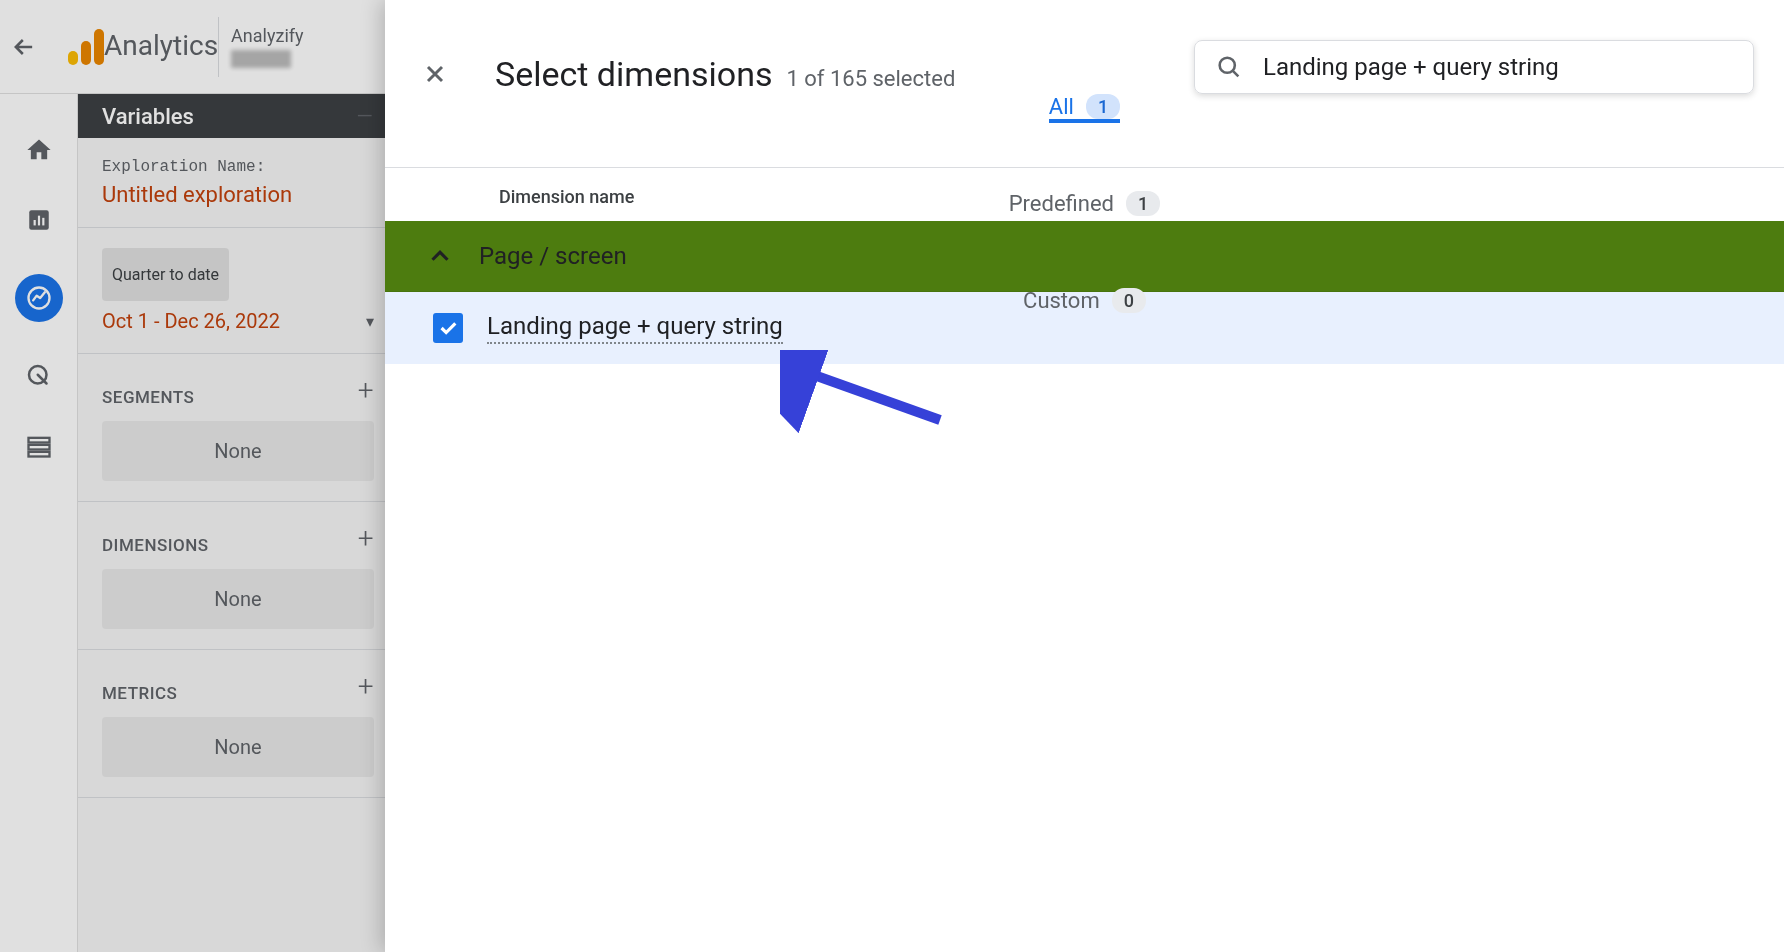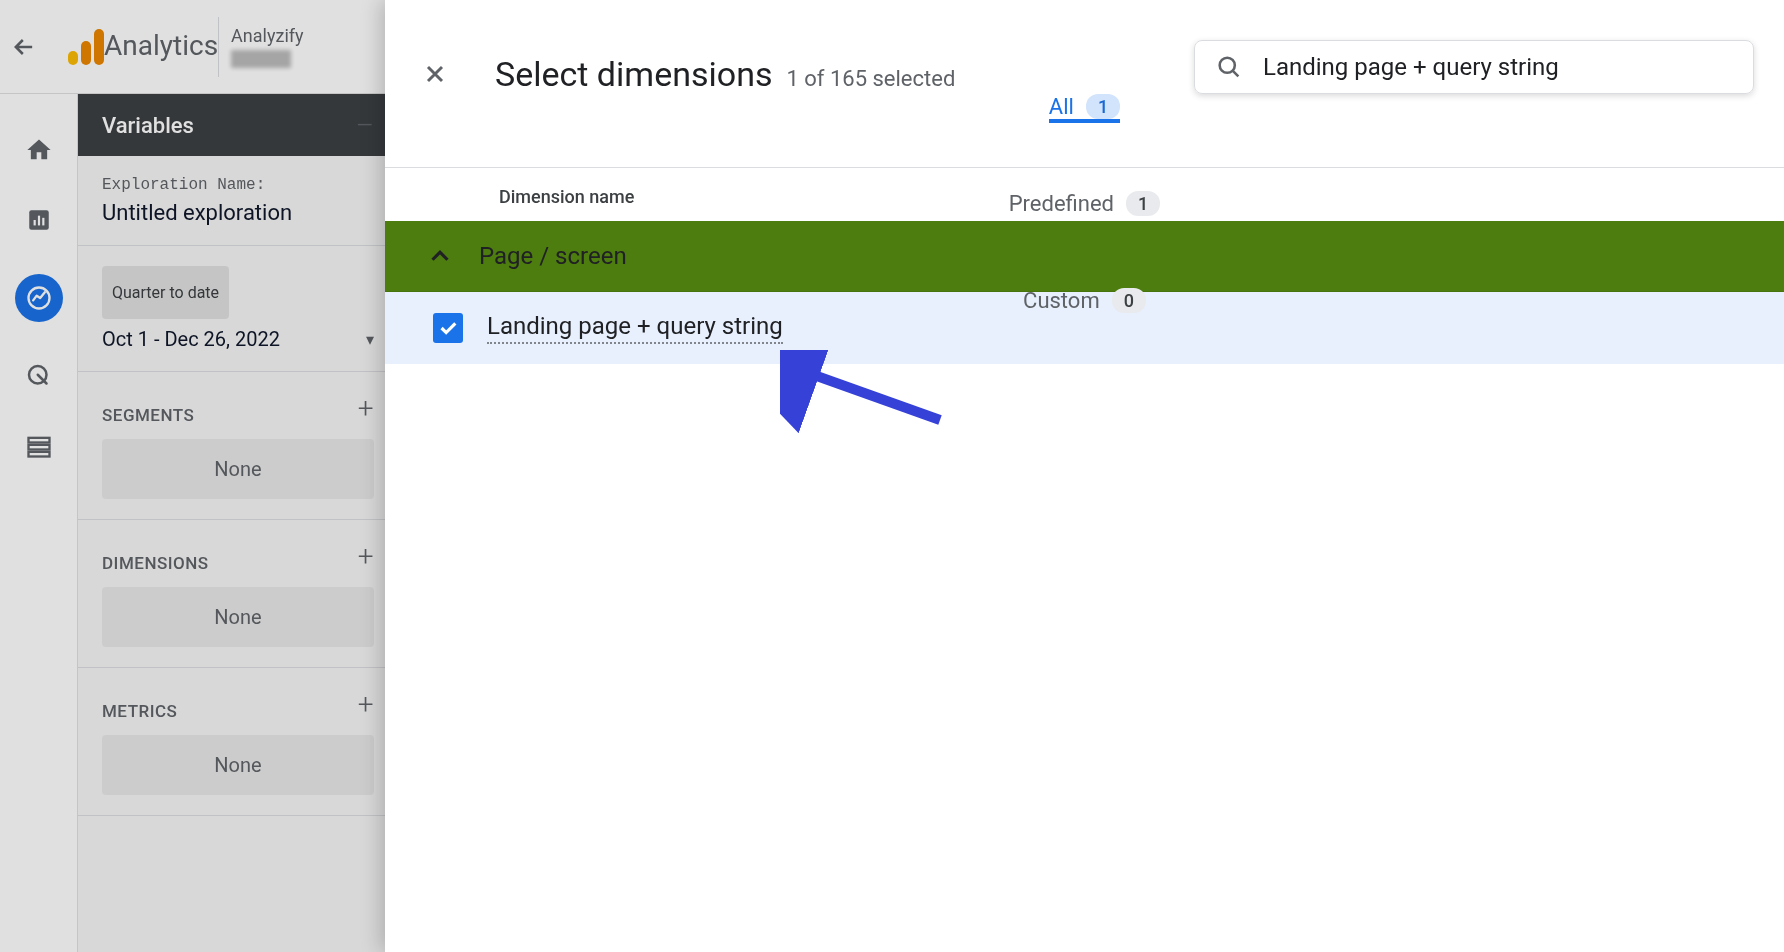--- a/index.html
+++ b/index.html
@@ -17,24 +17,24 @@
     .ga-title { font-size: 28px; color: #5f6368; font-weight: 400; }
     .ga-crumb { font-size: 18px; color: #5f6368; padding: 4px 12px; border-left: 1px solid #dadce0; height: 60px; display: flex; flex-direction: column; justify-content: center; }
     .ga-crumb .pixels { width: 60px; height: 18px; background: #bbb; filter: blur(2px); margin-top: 4px; }
     
     .bg-body { display: flex; height: calc(100% - 94px); }
     .left-rail { width: 78px; background: #fff; display: flex; flex-direction: column; align-items: center; padding-top: 40px; gap: 38px; border-right: 1px solid #e0e0e0; }
     .rail-icon { width: 32px; height: 32px; color: #5f6368; display: flex; align-items: center; justify-content: center; }
     .rail-icon.active { width: 48px; height: 48px; background: #1a73e8; border-radius: 50%; color: #fff; }
     
     .variables-panel { width: 320px; background: #f5f5f5; }
-    .vp-header { background: #3c4043; color: #fff; height: 62px; display: flex; align-items: center; padding: 0 24px; font-size: 22px; font-weight: 500; justify-content: space-between; }
+    .vp-header { background: #3c4043; color: #fff; height: 44px; display: flex; align-items: center; padding: 0 24px; font-size: 22px; font-weight: 500; justify-content: space-between; }
     .vp-section { padding: 20px 24px; border-bottom: 1px solid #dadce0; }
     .vp-label { font-size: 16px; color: #5f6368; margin-bottom: 6px; font-family: Liberation Mono, monospace; }
-    .vp-value { font-size: 22px; color: #0f172a; }
+    .vp-value { font-size: 22px; color: #c2410c; }
     .date-chip { display: inline-block; background: #e0e0e0; padding: 17px 10px; border-radius: 4px; font-size: 16px; color: #3c4043; margin-bottom: 8px; }
     .date-row { display: flex; align-items: center; justify-content: space-between; }
     .vp-sh { font-size: 17px; color: #5f6368; letter-spacing: 0.5px; font-weight: 500; display: flex; justify-content: space-between; align-items: flex-end; margin-bottom: 14px; }
     .vp-none { background: #e8e8e8; padding: 18px; text-align: center; font-size: 20px; color: #5f6368; border-radius: 4px; }
     .plus { font-size: 28px; color: #5f6368; font-weight: 300; }
     
     
     .modal { position: absolute; left: 385px; top: 0; right: 0; bottom: 0; background: #fff; box-shadow: -4px 0 20px rgba(0,0,0,0.2); }
     .modal-header { height: 94px; display: flex; align-items: flex-end; padding: 0 30px; gap: 40px; }
     .close-btn { width: 40px; height: 40px; display: flex; align-items: center; justify-content: center; color: #5f6368; cursor: pointer; }

